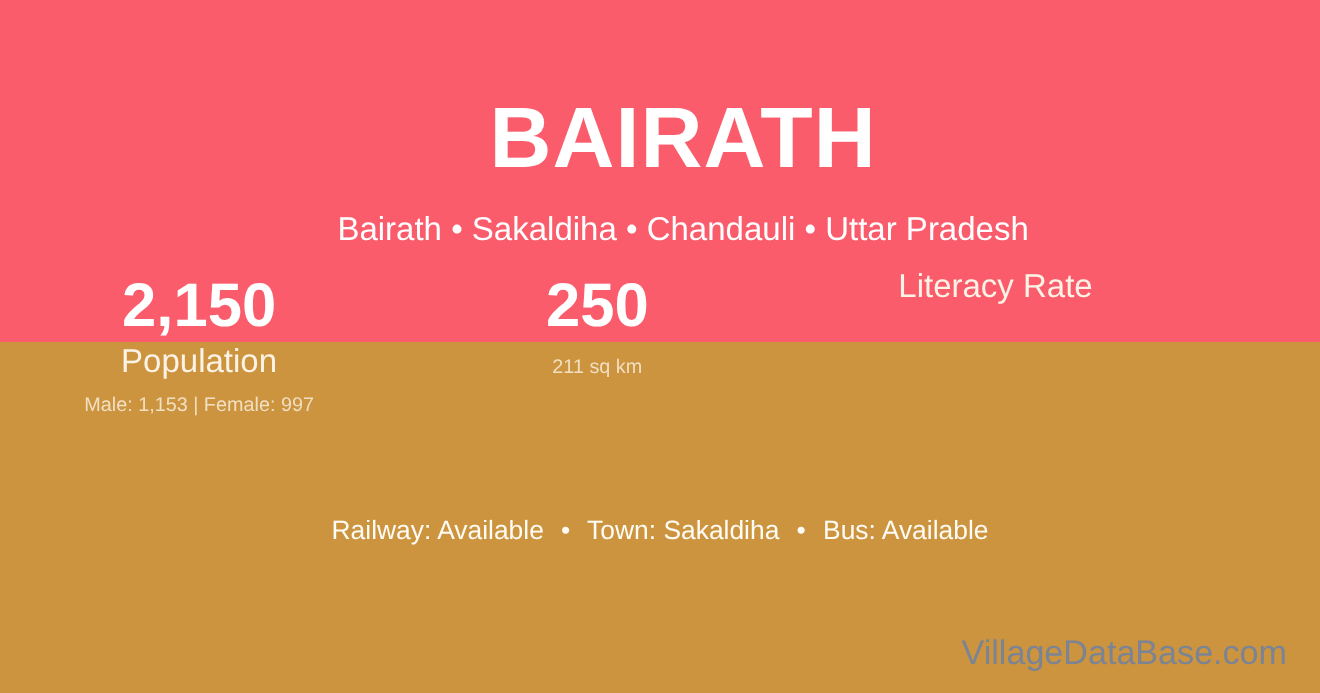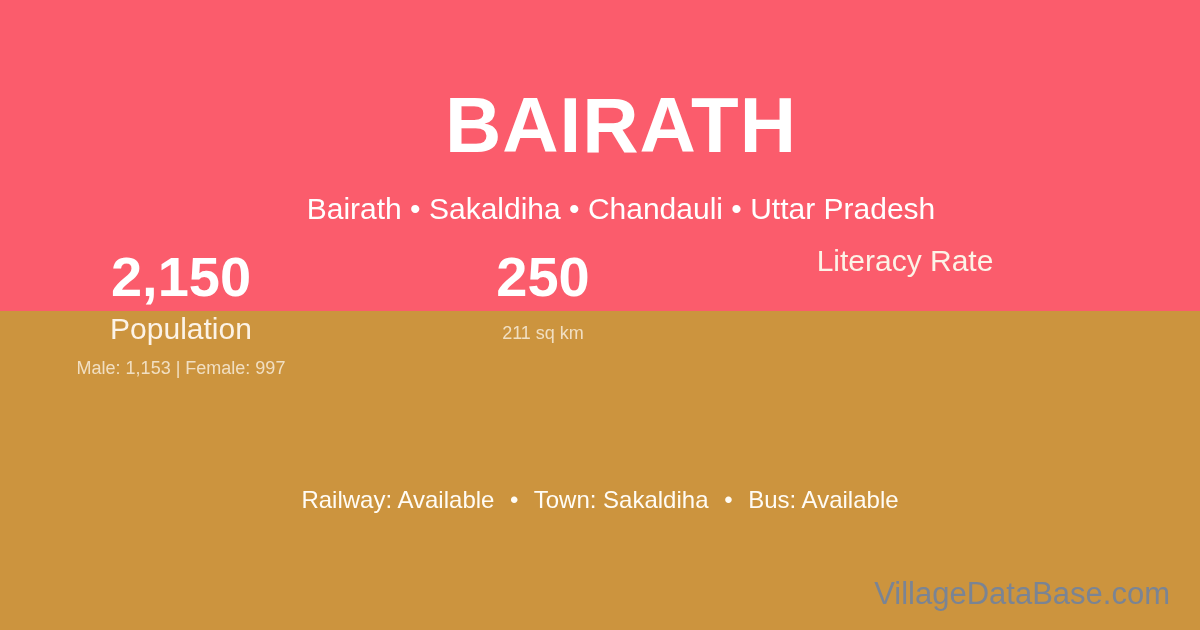--- a/index.html
+++ b/index.html
@@ -106,21 +106,21 @@
     font-weight: 400;
     color: rgba(255, 252, 245, 0.72);
     margin-top: 9px;
     white-space: nowrap;
   }
 
   
   .amenities {
     position: absolute;
     left: 0;
-    top: 484px;
+    top: 467px;
     width: 1200px;
     text-align: center;
     font-size: 24px;
     line-height: 32px;
     font-weight: 400;
     color: #FFFCF5;
     z-index: 3;
     white-space: nowrap;
   }
   .amenities .sep {

